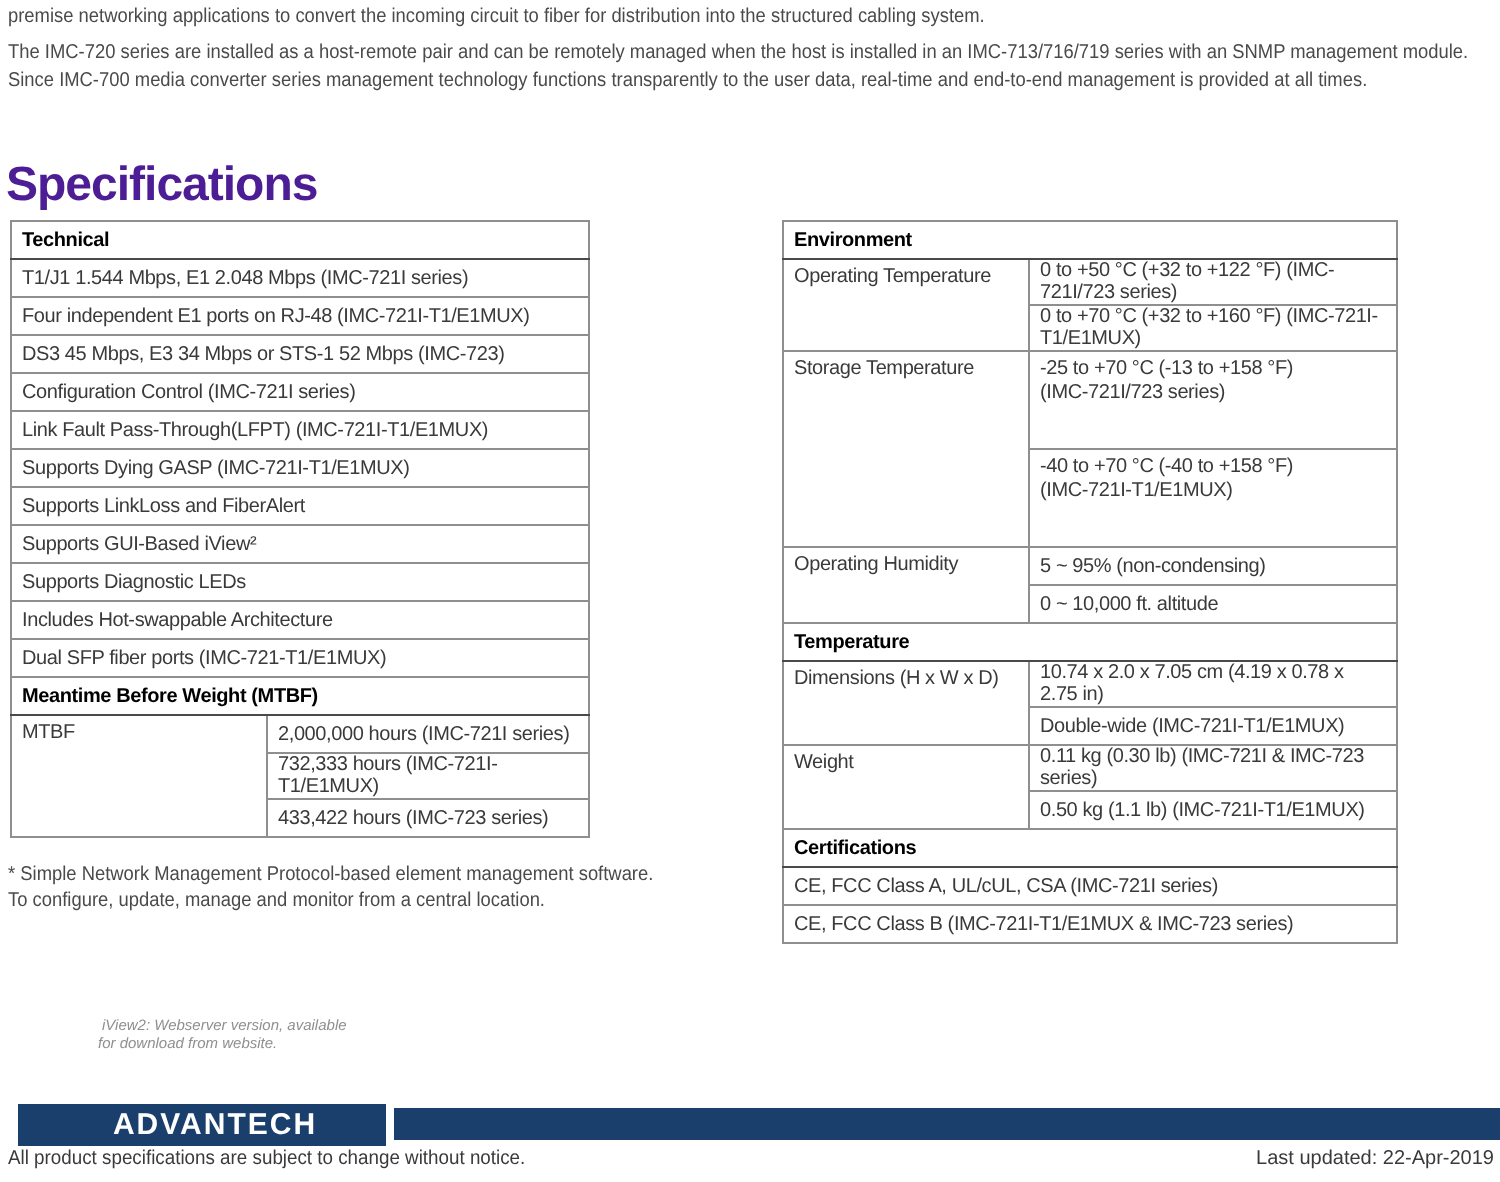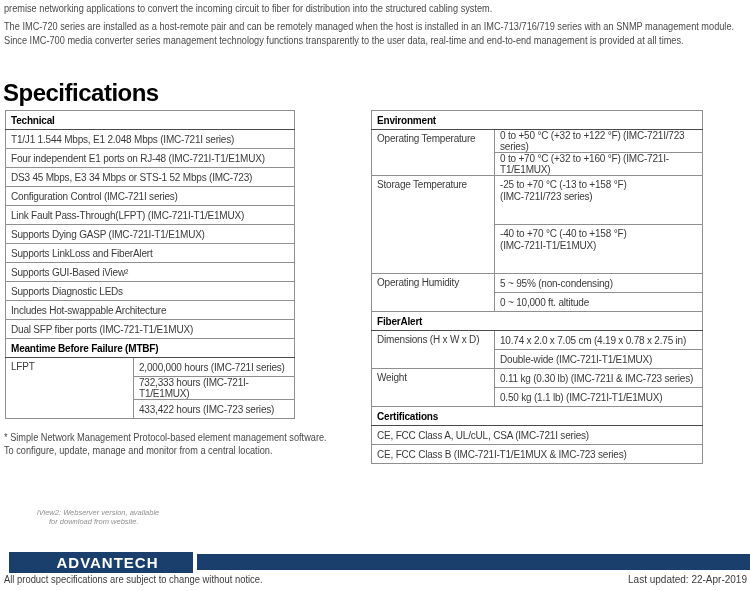--- a/index.html
+++ b/index.html
@@ -8,50 +8,50 @@
   .page { position:relative; width:750px; height:591px; background:#fff;border-radius:15px; }
 
   
   .cond { font-size:10px; color:#4a4a4a; white-space:nowrap;
           transform:scaleX(.92); transform-origin:0 0; }
   .intro-line1 { position:absolute; left:4px; top:3px; }
   .intro-line2 { position:absolute; left:4px; top:21px; }
   .intro-line3 { position:absolute; left:4px; top:35px; }
 
   .heading { position:absolute; left:3px; top:79px; font-size:24px; font-weight:bold;
-             color:#000000; letter-spacing:-0.5px;text-align:right; }
+             color:#4c1d95; letter-spacing:-0.5px;text-align:right; }
 
   table { border-collapse:collapse; table-layout:fixed; }
   td { border:1px solid #8f8f8f; padding:0 5px; font-size:10px; color:#3a3a3a;
        letter-spacing:-0.2px; vertical-align:middle; overflow:hidden; }
   tr.r  { height:19px; }
   tr.tall { height:32px; }
   tr.hdr { height:19px; }
   tr.hdr td { font-weight:bold; color:#000; border-bottom-color:#4a4a4a; }
   td.lbl { vertical-align:top; padding-top:3px; }
   td.pre { white-space:pre-line; line-height:12px; padding-top:3px; padding-bottom:21px; }
 
   .tbl-left  { position:absolute; left:5px;   top:110px; width:290px; }
-  .tbl-right { position:absolute; left:371px; top:110px; width:332px; }
+  .tbl-right { position:absolute; left:391px; top:110px; width:308px; }
 
   .footnote1 { position:absolute; left:4px; top:432px; }
   .footnote2 { position:absolute; left:4px; top:445px; }
 
   
   .iview { position:absolute; left:5px; top:466px; width:120px; height:42px; }
   .globe { position:absolute; left:0; top:4px; width:36px; height:36px; border-radius:50%;
            background:
              radial-gradient(circle at 30% 26%, rgba(255,255,255,.95) 0 10%, rgba(255,255,255,0) 38%),
              conic-gradient(from 200deg, #2a5d9f 0 18%, #b8c4d2 28%, #1c3e6e 45%, #8ea2b8 60%, #2a5d9f 75%, #d7dde5 88%, #2a5d9f 100%);
            box-shadow: inset -3px -4px 6px rgba(0,0,0,.35); }
   .iview-word { position:absolute; left:43px; top:0; color:#1e5cab; font-weight:bold;
                 font-size:27px; letter-spacing:-1px; line-height:28px; }
   .iview-sup  { font-size:13px; vertical-align:top; position:relative; top:-3px; letter-spacing:0; }
   .iview-bar  { position:absolute; left:45px; top:29px; width:64px; height:4px; background:#1e5cab; }
-  .iview-cap1 { position:absolute; left:5px; top:508px; font-size:7.5px; font-style:italic;
+  .iview-cap1 { position:absolute; left:19px; top:508px; font-size:7.5px; font-style:italic;
                 color:#8f8f8f; white-space:nowrap;padding-left:32px; }
   .iview-cap2 { position:absolute; left:5px; top:517px; font-size:7.5px; font-style:italic;
                 color:#8f8f8f; white-space:nowrap;padding-left:44px; }
 
   
   .brand-box { position:absolute; left:9px; top:552px; width:184px; height:21px;
                background:#1b3f6d; color:#fff; text-align:center; line-height:21px;
                font-weight:bold; font-size:15px; letter-spacing:1px;padding-left:13px; }
   .brand-bar { position:absolute; left:197px; top:554px; width:553px; height:16px;
                background:#1b3f6d; }
@@ -107,24 +107,24 @@
     <tr class="r">
           <td colspan="2">Supports Diagnostic LEDs</td>
         </tr>
     <tr class="r">
           <td colspan="2">Includes Hot-swappable Architecture</td>
         </tr>
     <tr class="r">
           <td colspan="2">Dual SFP fiber ports (IMC-721-T1/E1MUX)</td>
         </tr>
     <tr class="hdr">
-          <td colspan="2">Meantime Before Failure (MTBF)</td>
-        </tr>
-    <tr class="r">
-      <td class="lbl" rowspan="3">LFPT</td>
+          <td colspan="2">Meantime Before Weight (MTBF)</td>
+        </tr>
+    <tr class="r">
+      <td class="lbl" rowspan="3">MTBF</td>
       <td>2,000,000 hours (IMC-721I series)</td>
     </tr>
     <tr class="r">
           <td>732,333 hours (IMC-721I-T1/E1MUX)</td>
         </tr>
     <tr class="r">
           <td>433,422 hours (IMC-723 series)</td>
         </tr>
   </tbody>
     </table>
@@ -155,21 +155,21 @@
 (IMC-721I-T1/E1MUX)</td>
         </tr>
     <tr class="r">
       <td class="lbl" rowspan="2">Operating Humidity</td>
       <td>5 ~ 95% (non-condensing)</td>
     </tr>
     <tr class="r">
           <td>0 ~ 10,000 ft. altitude</td>
         </tr>
     <tr class="hdr">
-          <td colspan="2">FiberAlert</td>
+          <td colspan="2">Temperature</td>
         </tr>
     <tr class="r">
       <td class="lbl" rowspan="2">Dimensions (H x W x D)</td>
       <td>10.74 x 2.0 x 7.05 cm (4.19 x 0.78 x 2.75 in)</td>
     </tr>
     <tr class="r">
           <td>Double-wide (IMC-721I-T1/E1MUX)</td>
         </tr>
     <tr class="r">
       <td class="lbl" rowspan="2">Weight</td>

